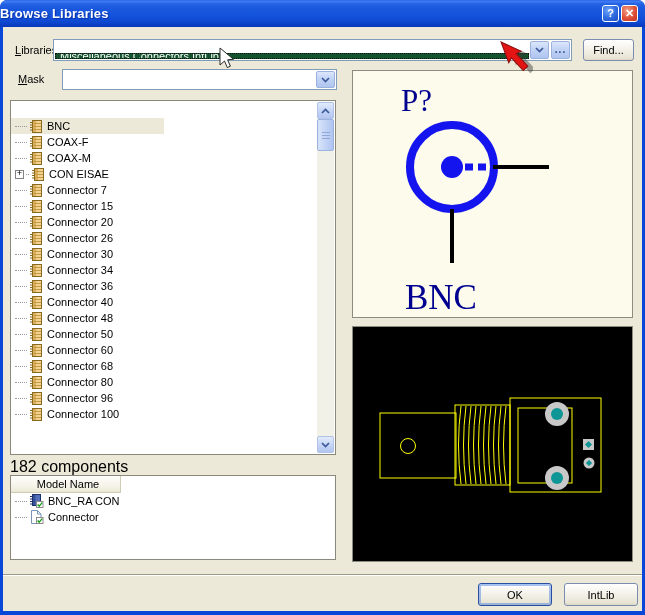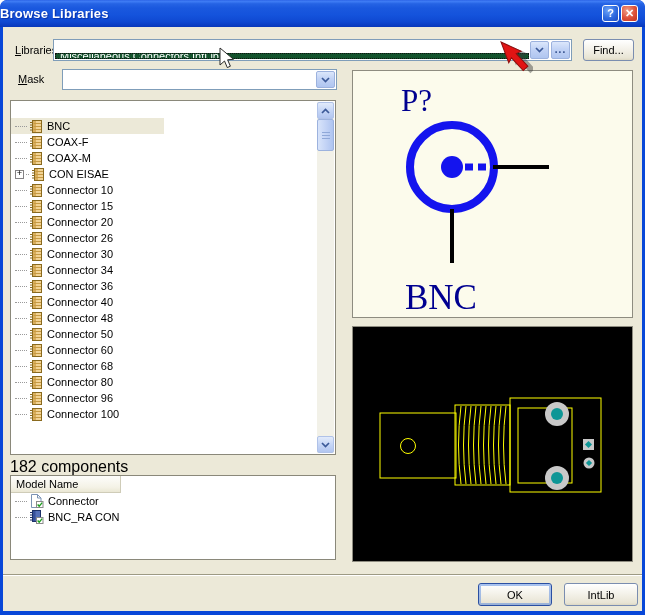--- a/index.html
+++ b/index.html
@@ -42,21 +42,21 @@
   .btn-ok { left:475px; top:556px; width:74px; height:23px; border-color:#2A4FA2; box-shadow:inset 0 0 0 2px rgba(96,144,226,.55); }
   .btn-cancel { left:561px; top:556px; width:74px; height:23px; }
 
   
   .listbox { position:absolute; background:#fff; border:1px solid #8A887A; overflow:hidden; }
   .box-components { left:7px; top:73px; width:326px; height:355px; }
   .box-models { left:7px; top:448px; width:326px; height:85px; }
   .col-header { position:absolute; top:0; left:0; height:17px; background:linear-gradient(180deg,#FDFDFB,#F4F2E6 70%,#EAE7D4);
     border-right:1px solid #CFCCB8; border-bottom:1px solid #CFCCB8; font-size:11px; display:flex; align-items:center; padding-left:5px; }
   .hdr-components { width:157px; }
-  .hdr-models { width:110px; }
+  .hdr-models { width:110px;justify-content:center; }
   .sort-icon { position:absolute; right:7px; top:5px; }
   .rows { position:absolute; left:0; right:18px; top:17px; bottom:0; overflow:hidden; }
   .rows-models { right:1px; }
   .trow { height:16px; display:flex; align-items:center; padding-left:4px; font-size:11px; white-space:nowrap; }
   .trow.sel { background:linear-gradient(#ECE9D8,#ECE9D8) no-repeat; background-size:153px 100%; }
   .tlabel { margin-left:4px; }
   .dots { width:12px; height:1px; border-top:1px dotted #9A9A9A; margin-right:2px; flex:none; }
   .dots-short { width:3px; height:1px; border-top:1px dotted #9A9A9A; margin-right:2px; flex:none; }
   .plusbox { width:9px; height:9px; border:1px solid #848284; background:#fff; color:#000; font-size:9px; line-height:7px;
     text-align:center; margin-right:2px; flex:none; font-family:"Liberation Mono", monospace; }
@@ -215,21 +215,21 @@
                 <line x1="1" y1="5" x2="3.5" y2="5"></line>
                 <line x1="1" y1="7.5" x2="3.5" y2="7.5"></line>
                 <line x1="1" y1="10" x2="3.5" y2="10"></line>
               </g>
               <g stroke="#C79A42">
                 <line x1="4.5" y1="3.5" x2="12" y2="3.5"></line>
                 <line x1="4.5" y1="6.5" x2="12" y2="6.5"></line>
                 <line x1="4.5" y1="9.5" x2="12" y2="9.5"></line>
               </g>
             </svg>
-            <span class="tlabel">Connector 10</span>
+            <span class="tlabel">Connector 7</span>
           </div>
           <div class="trow">
             <span class="dots"></span>
             <svg class="chip" width="14" height="13" viewBox="0 0 14 13">
               <rect x="3.5" y="0.5" width="9" height="12" fill="#F2D394" stroke="#8A6A1E"></rect>
               <rect x="4" y="1" width="3" height="11" fill="#D9AE5C"></rect>
               <g stroke="#8A6A1E">
                 <line x1="1" y1="2.5" x2="3.5" y2="2.5"></line>
                 <line x1="1" y1="5" x2="3.5" y2="5"></line>
                 <line x1="1" y1="7.5" x2="3.5" y2="7.5"></line>
@@ -510,42 +510,42 @@
     <span class="status-text">182 components</span>
 
     <div class="listbox box-models">
       <div class="col-header hdr-models">
         <span>Model Name</span>
       </div>
       <div class="rows rows-models">
           <div class="trow">
             <span class="dots"></span>
             <svg class="micon" width="15" height="14" viewBox="0 0 15 14">
+              <rect x="3.5" y="0.5" width="8" height="11" fill="#5570B8" stroke="#1C3168"></rect>
+              <rect x="4" y="1" width="2.5" height="10" fill="#36509A"></rect>
+              <g stroke="#1C3168">
+                <line x1="1" y1="2.5" x2="3.5" y2="2.5"></line>
+                <line x1="1" y1="5" x2="3.5" y2="5"></line>
+                <line x1="1" y1="7.5" x2="3.5" y2="7.5"></line>
+                <line x1="1" y1="10" x2="3.5" y2="10"></line>
+              </g>
+              <rect x="7.5" y="7.5" width="6.5" height="6" fill="#fff" stroke="#8A8A8A"></rect>
+              <path d="M8.6,10.4 l1.6,1.7 l3-3.5" stroke="#1E9E1E" stroke-width="1.4" fill="none"></path>
+            </svg>
+            <span class="tlabel">BNC_RA CON</span>
+          </div>
+          <div class="trow">
+            <span class="dots"></span>
+            <svg class="micon" width="15" height="14" viewBox="0 0 15 14">
               <path d="M2.5,0.5 h6 l3.5,3.5 v9.5 h-9.5 z" fill="#fff" stroke="#7B93B5"></path>
               <path d="M8.5,0.5 v3.5 h3.5" fill="none" stroke="#7B93B5"></path>
               <rect x="7.5" y="7.5" width="6.5" height="6" fill="#fff" stroke="#8A8A8A"></rect>
               <path d="M8.6,10.4 l1.6,1.7 l3-3.5" stroke="#1E9E1E" stroke-width="1.4" fill="none"></path>
             </svg>
             <span class="tlabel">Connector</span>
-          </div>
-          <div class="trow">
-            <span class="dots"></span>
-            <svg class="micon" width="15" height="14" viewBox="0 0 15 14">
-              <rect x="3.5" y="0.5" width="8" height="11" fill="#5570B8" stroke="#1C3168"></rect>
-              <rect x="4" y="1" width="2.5" height="10" fill="#36509A"></rect>
-              <g stroke="#1C3168">
-                <line x1="1" y1="2.5" x2="3.5" y2="2.5"></line>
-                <line x1="1" y1="5" x2="3.5" y2="5"></line>
-                <line x1="1" y1="7.5" x2="3.5" y2="7.5"></line>
-                <line x1="1" y1="10" x2="3.5" y2="10"></line>
-              </g>
-              <rect x="7.5" y="7.5" width="6.5" height="6" fill="#fff" stroke="#8A8A8A"></rect>
-              <path d="M8.6,10.4 l1.6,1.7 l3-3.5" stroke="#1E9E1E" stroke-width="1.4" fill="none"></path>
-            </svg>
-            <span class="tlabel">BNC_RA CON</span>
           </div>
         </div>
     </div>
 
     <div class="panel panel-schematic">
       <svg width="279" height="246" viewBox="0 0 279 246">
         <rect x="0" y="0" width="279" height="246" fill="#FCFBEC"></rect>
         <text x="48" y="40" font-family="Liberation Serif, serif" font-size="31" fill="#000090">P?</text>
         <circle cx="99" cy="96" r="42" fill="none" stroke-width="8" stroke="#1414EE"></circle>
         <circle cx="99" cy="96" r="11" fill="#1414EE"></circle>

